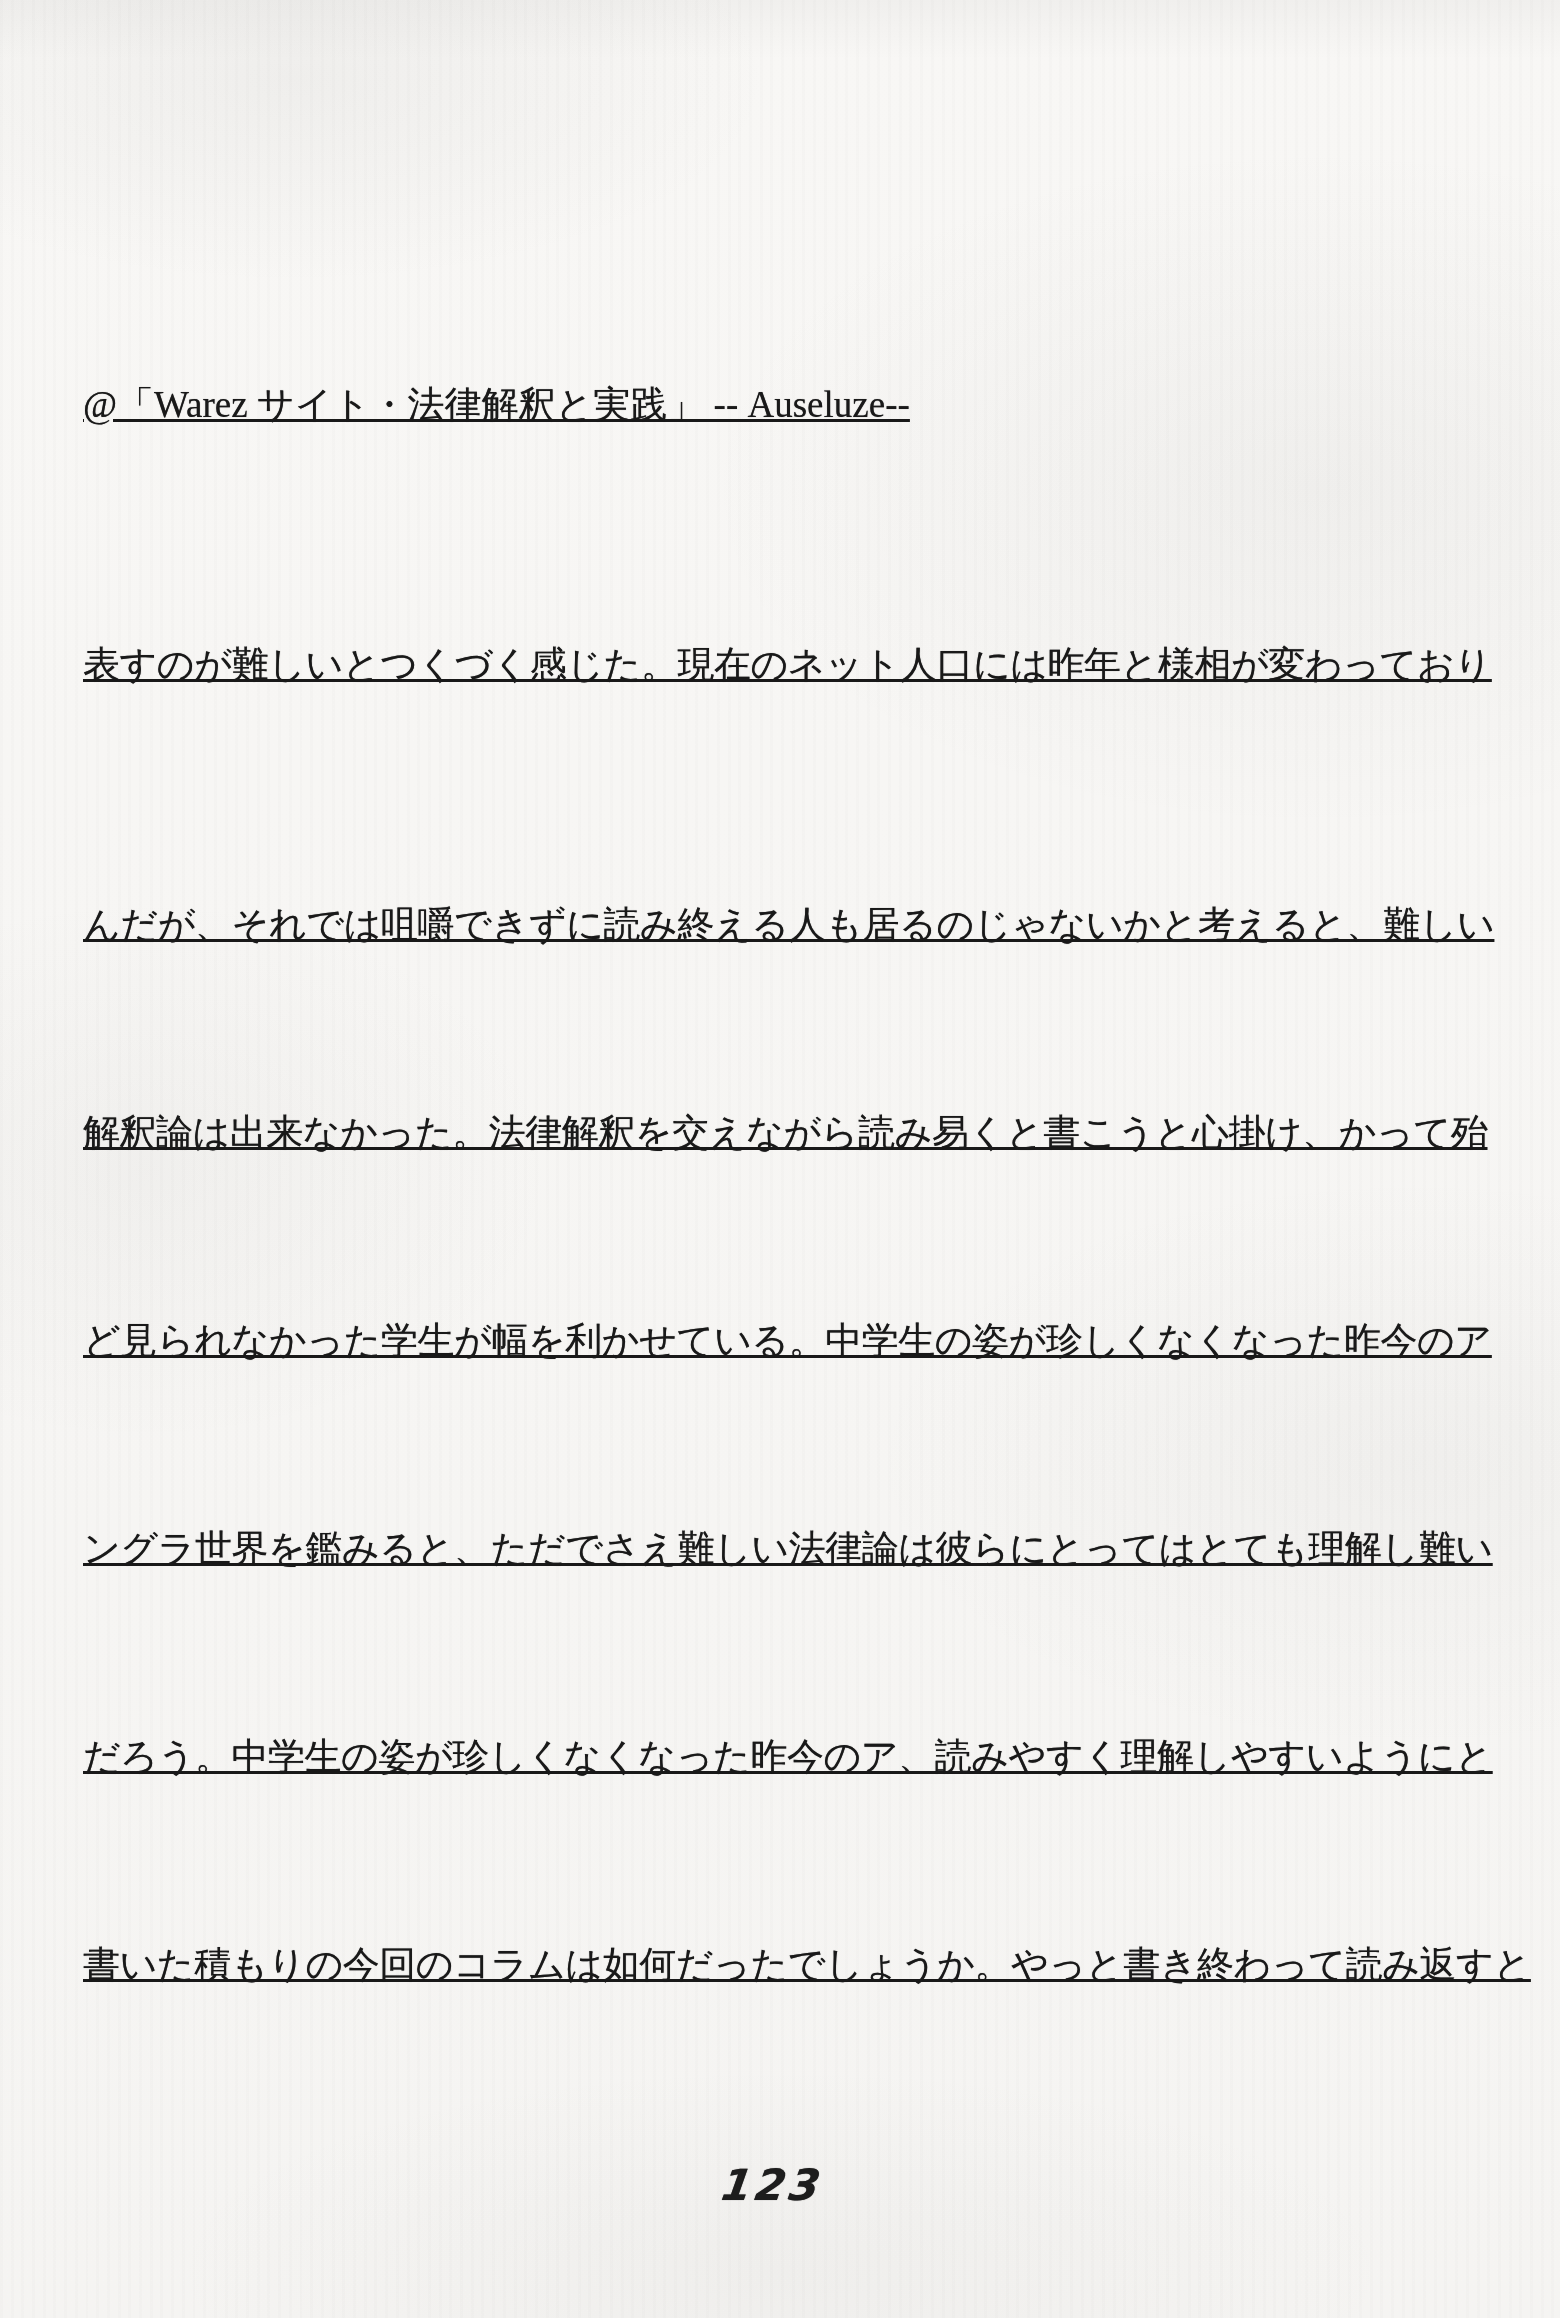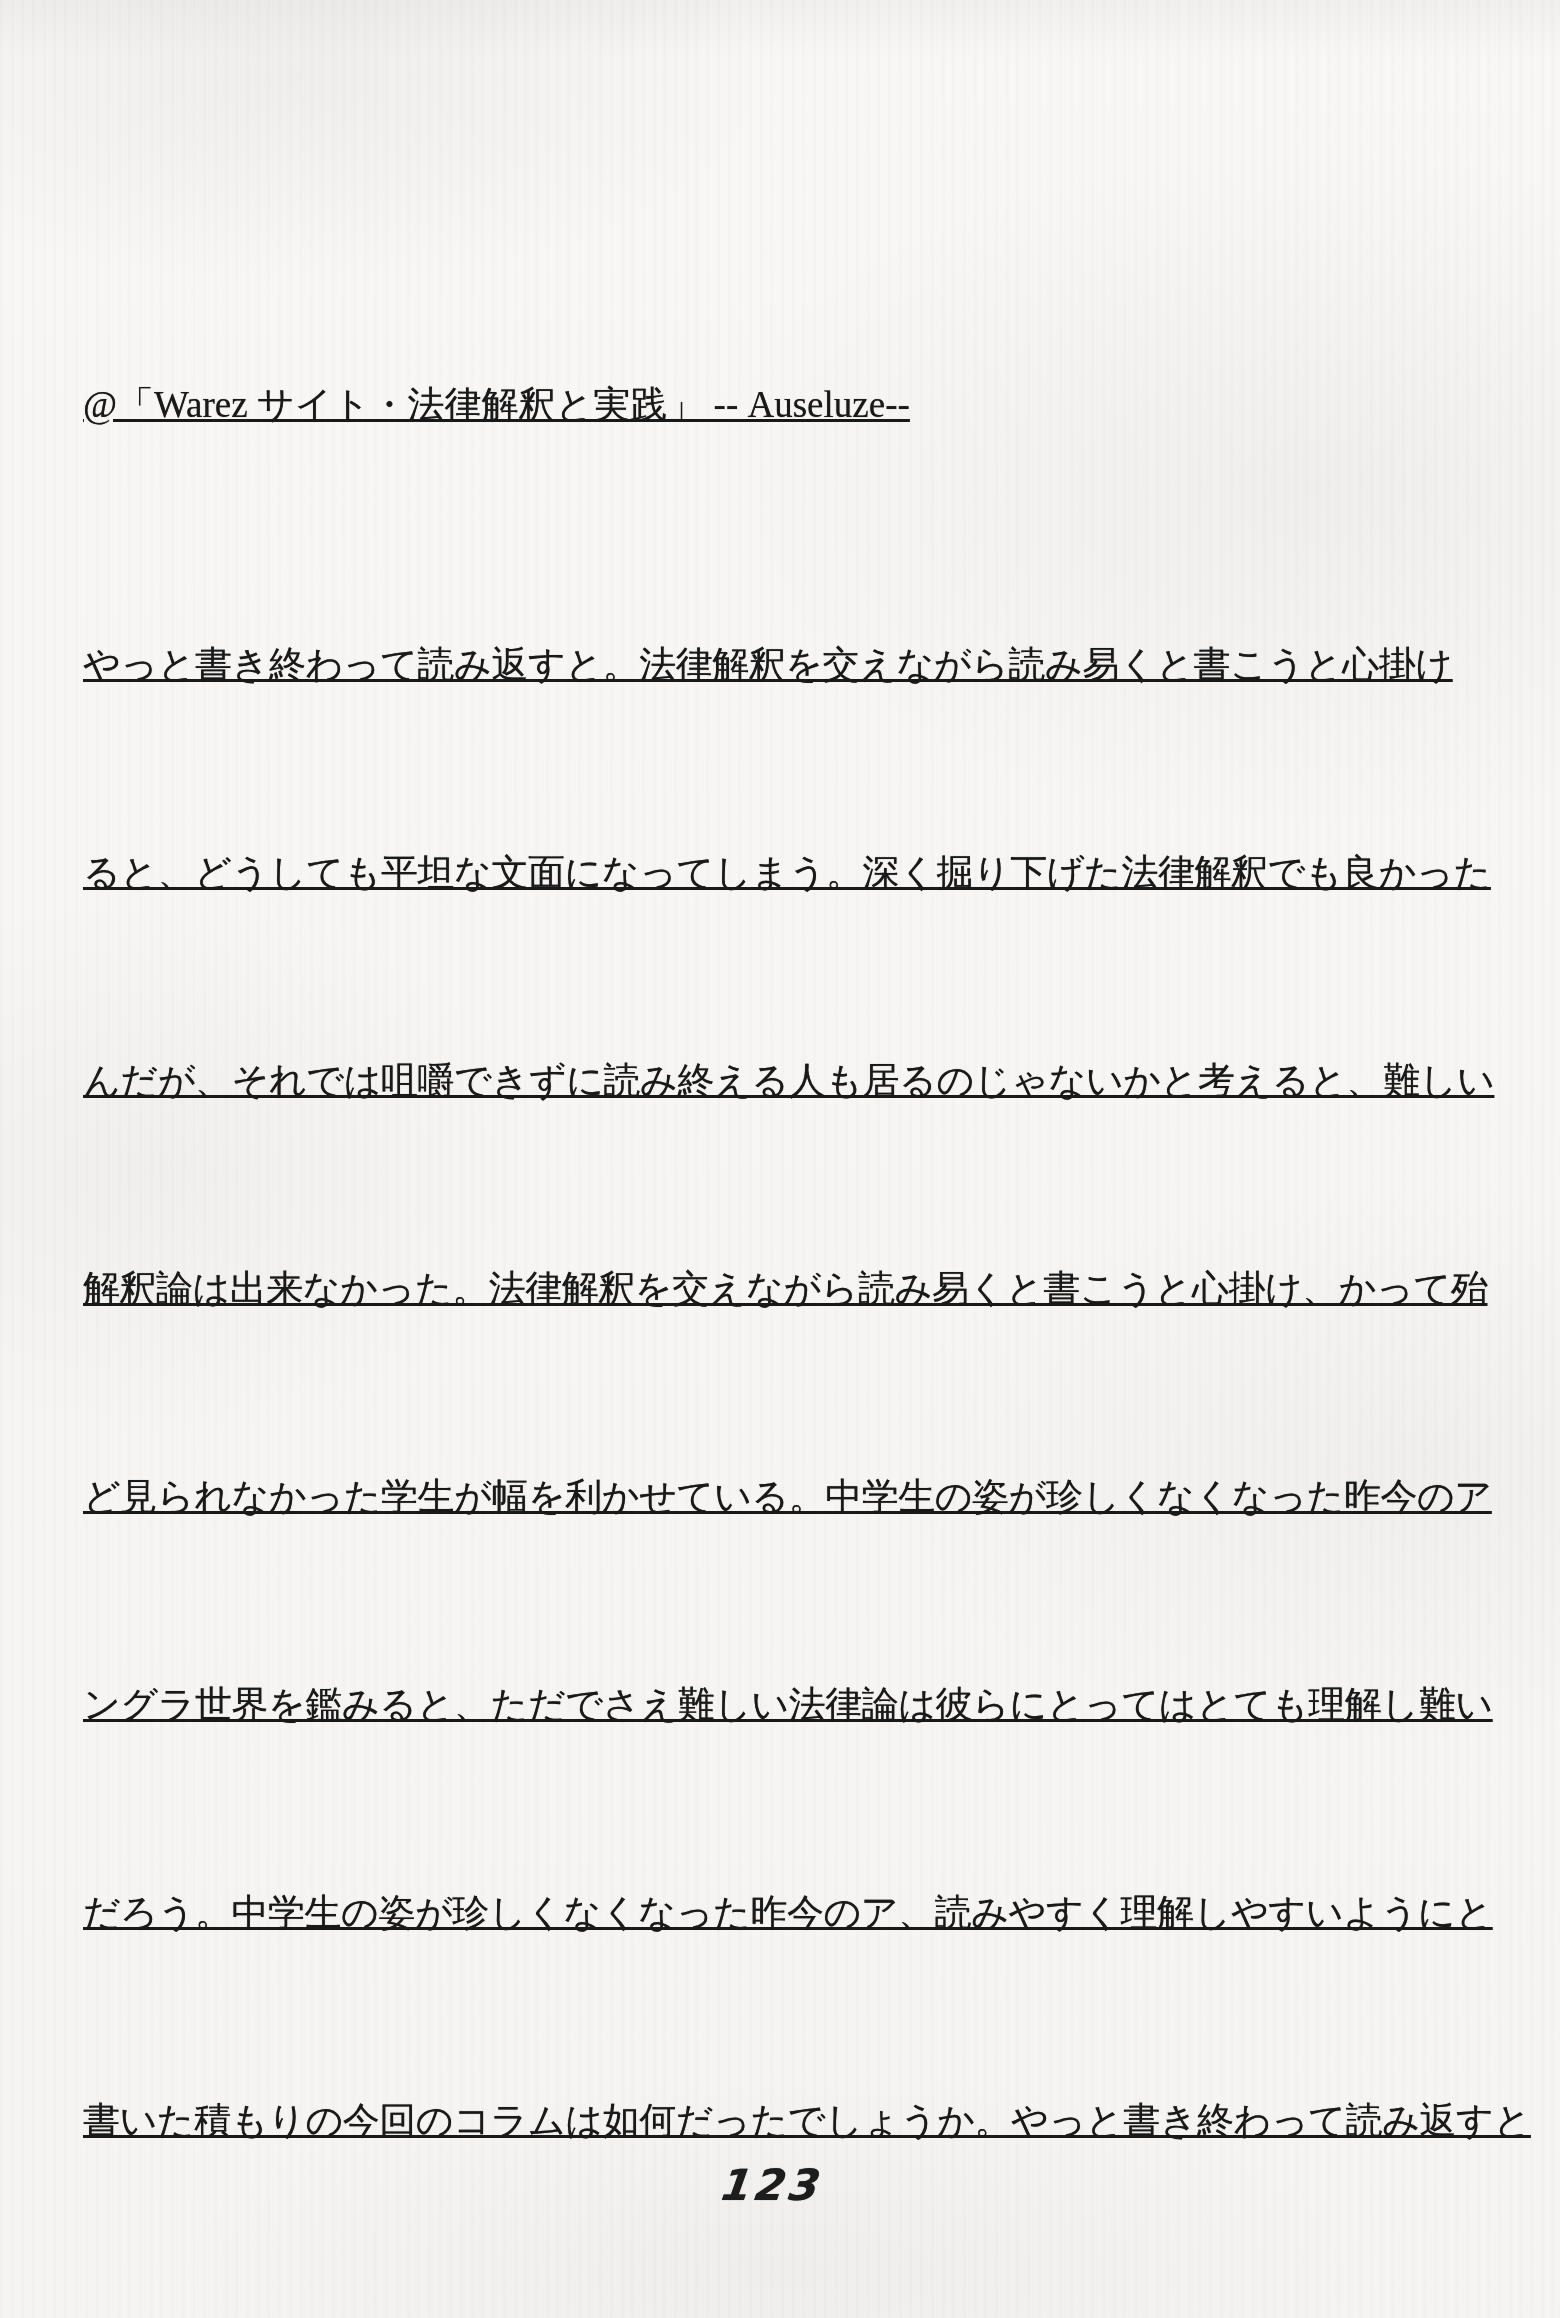--- a/index.html
+++ b/index.html
@@ -68,23 +68,22 @@
 <body>
 
 <div class="paper"></div>
 
 <div class="text-block">
   
 
     <div class="line line-heading">@「Warez サイト・法律解釈と実践」 -- Auseluze--</div>
   
   
-    <div class="line line-body">やっと書き終わって読み返すと。法律解釈を交えながら読み易くと書こうと心掛け</div>
+    <div class="line line-body">表すのが難しいとつくづく感じた。現在のネット人口には昨年と様相が変わっており</div>
   
-    <div class="line line-body">ると、どうしても平坦な文面になってしまう。深く掘り下げた法律解釈でも良かった</div>
   
     <div class="line line-body">んだが、それでは咀嚼できずに読み終える人も居るのじゃないかと考えると、難しい</div>
   
     <div class="line line-body">解釈論は出来なかった。法律解釈を交えながら読み易くと書こうと心掛け、かって殆</div>
   
     <div class="line line-body">ど見られなかった学生が幅を利かせている。中学生の姿が珍しくなくなった昨今のア</div>
   
     <div class="line line-body">ングラ世界を鑑みると、ただでさえ難しい法律論は彼らにとってはとても理解し難い</div>
   
     <div class="line line-body">だろう。中学生の姿が珍しくなくなった昨今のア、読みやすく理解しやすいようにと</div>

